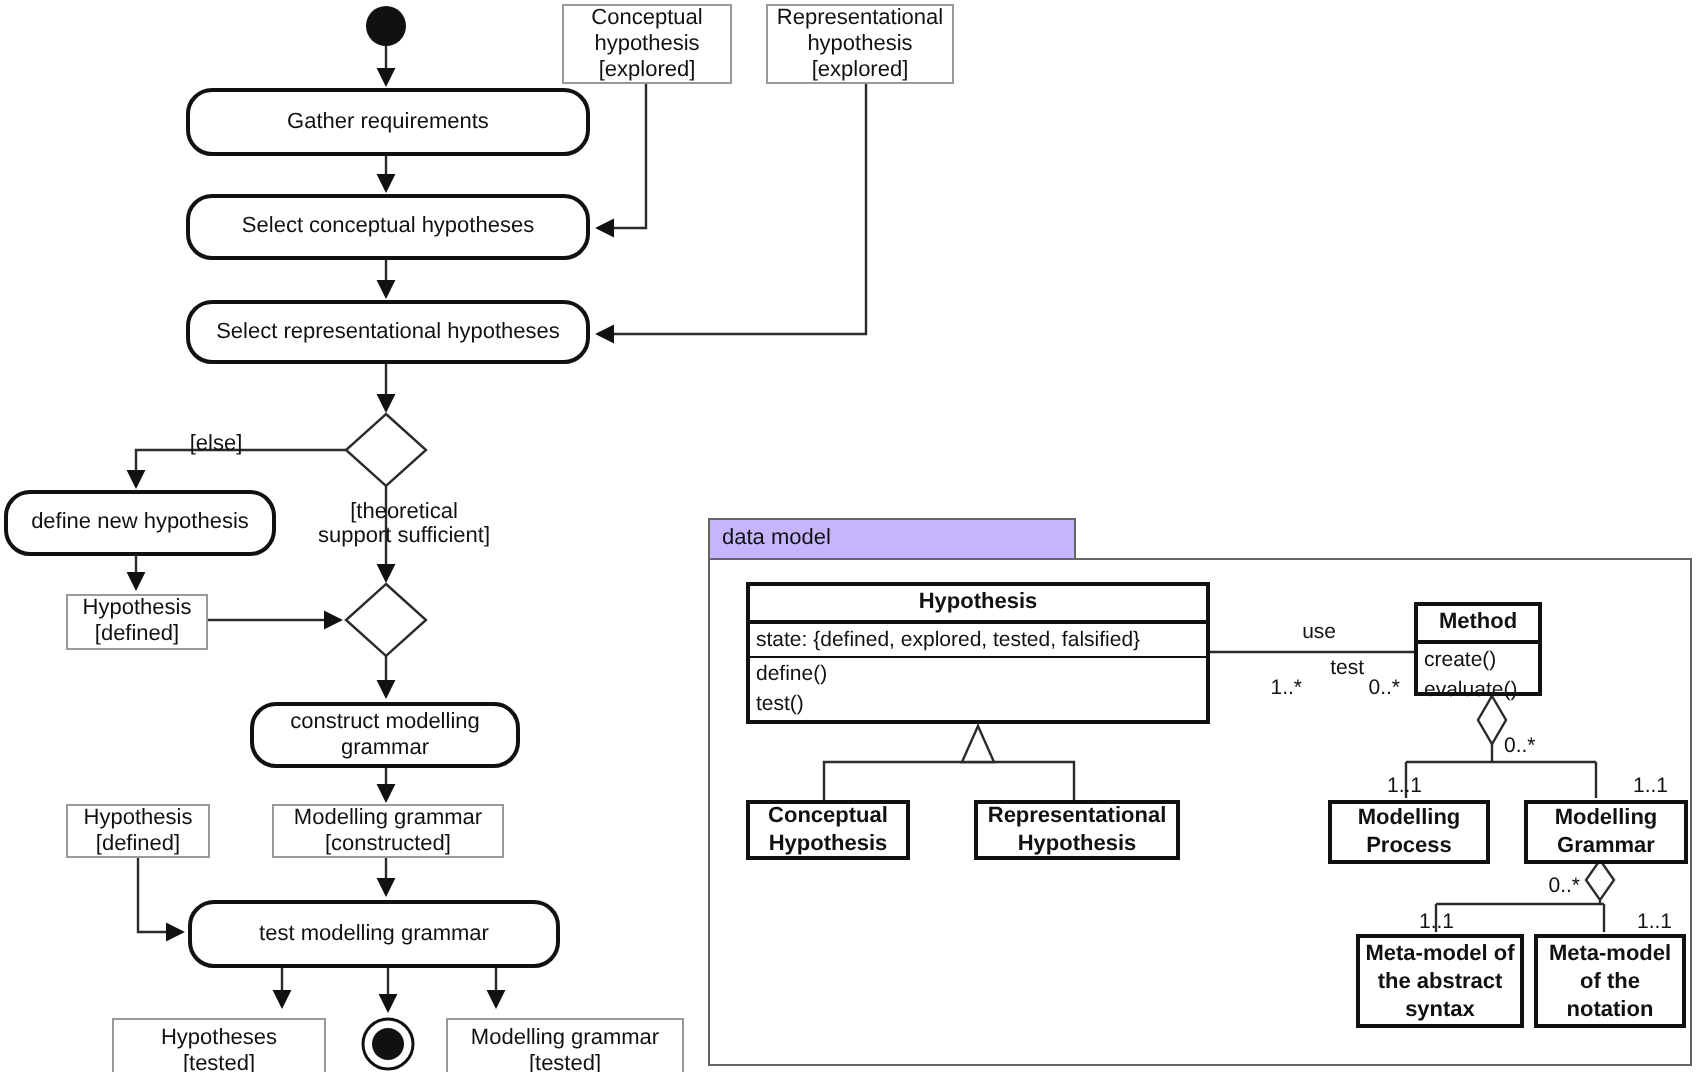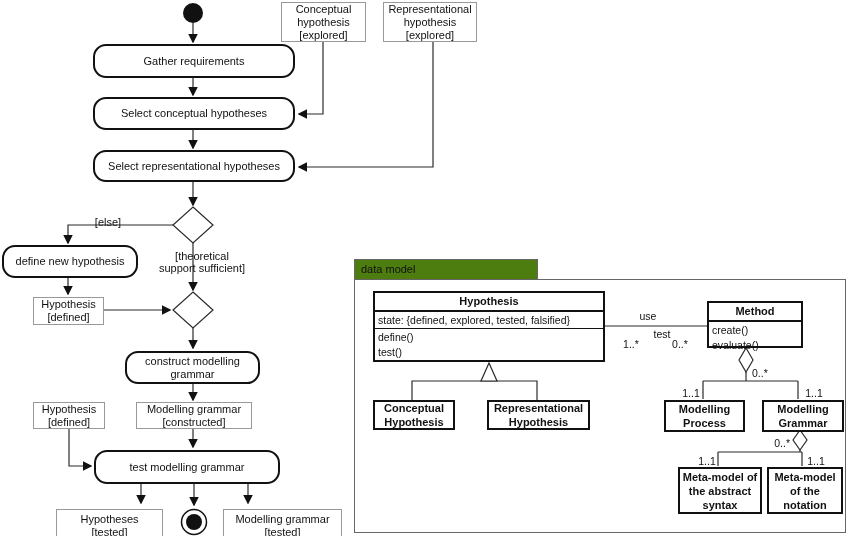--- a/index.html
+++ b/index.html
@@ -6,23 +6,23 @@
   #stage{position:relative;width:850px;height:536px;background:#ffffff;overflow:hidden;
          font-family:"Liberation Sans","DejaVu Sans",sans-serif;color:#111;}
   .abs{position:absolute;box-sizing:border-box;}
   svg.layer{position:absolute;left:0;top:0;z-index:1;}
   .node{z-index:2;background:#fff;}
   .action{border:2px solid #111;border-radius:13px;display:flex;align-items:center;justify-content:center;
           text-align:center;font-size:11px;line-height:13px;white-space:pre-line;}
   .obj{border:1px solid #999;display:flex;align-items:center;justify-content:center;
        text-align:center;font-size:11px;line-height:13px;white-space:pre-line;}
   .guard{z-index:2;font-size:11px;line-height:12px;text-align:center;white-space:pre-line;}
-  .mult{z-index:3;font-size:10.5px;line-height:11px;text-align:center;}
+  .mult{z-index:3;font-size:10.5px;line-height:11px;text-align:right;}
   .mult.left{text-align:left;} .mult.right{text-align:right;}
-  .frame-tab{border:1px solid #666;background:#4d7c0f;font-size:11px;line-height:19px;padding-left:6px;z-index:2;}
+  .frame-tab{border:1px solid #666;background:#c4b5fd;font-size:11px;line-height:19px;padding-left:6px;z-index:2;}
   .frame-main{border:1px solid #666;z-index:1;}
   .cls{border:2px solid #111;z-index:2;background:#fff;display:flex;flex-direction:column;}
   .cls-title{font-size:11px;font-weight:bold;text-align:center;line-height:17px;border-bottom:2px solid #111;}
   .cls-attr{font-size:10.5px;line-height:16px;padding:0 3px;border-bottom:1px solid #111;white-space:pre-line;}
   .cls-ops{font-size:10.5px;line-height:15px;padding:1px 3px;white-space:pre-line;flex:1;}
   .simple-cls{border:2px solid #111;z-index:2;background:#fff;display:flex;align-items:center;justify-content:center;
               text-align:center;font-size:11px;font-weight:bold;line-height:14px;white-space:pre-line;}
 </style>
 </head>
 <body>
@@ -104,21 +104,21 @@
   <div class="abs frame-tab" style="left:354px;top:259px;width:184px;height:21px;">data model</div>
   <div class="abs frame-main" style="left:354px;top:279px;width:492px;height:254px;"></div>
 
   <div class="abs cls" style="left:373px;top:291px;width:232px;height:71px;">
     <div class="cls-title">Hypothesis</div>
     <div class="cls-attr">state: {defined, explored, tested, falsified}</div>
     <div class="cls-ops">define()
 test()</div>
   </div>
 
-  <div class="abs cls" style="left:707px;top:301px;width:96px;height:47px;">
+  <div class="abs cls" style="left:707px;top:301px;width:64px;height:47px;">
     <div class="cls-title">Method</div>
     <div class="cls-ops">create()
 evaluate()</div>
   </div>
 
   <div class="abs simple-cls" style="left:373px;top:400px;width:82px;height:30px;">Conceptual
 Hypothesis</div>
   <div class="abs simple-cls" style="left:487px;top:400px;width:103px;height:30px;">Representational
 Hypothesis</div>
   <div class="abs simple-cls" style="left:664px;top:400px;width:81px;height:32px;">Modelling

